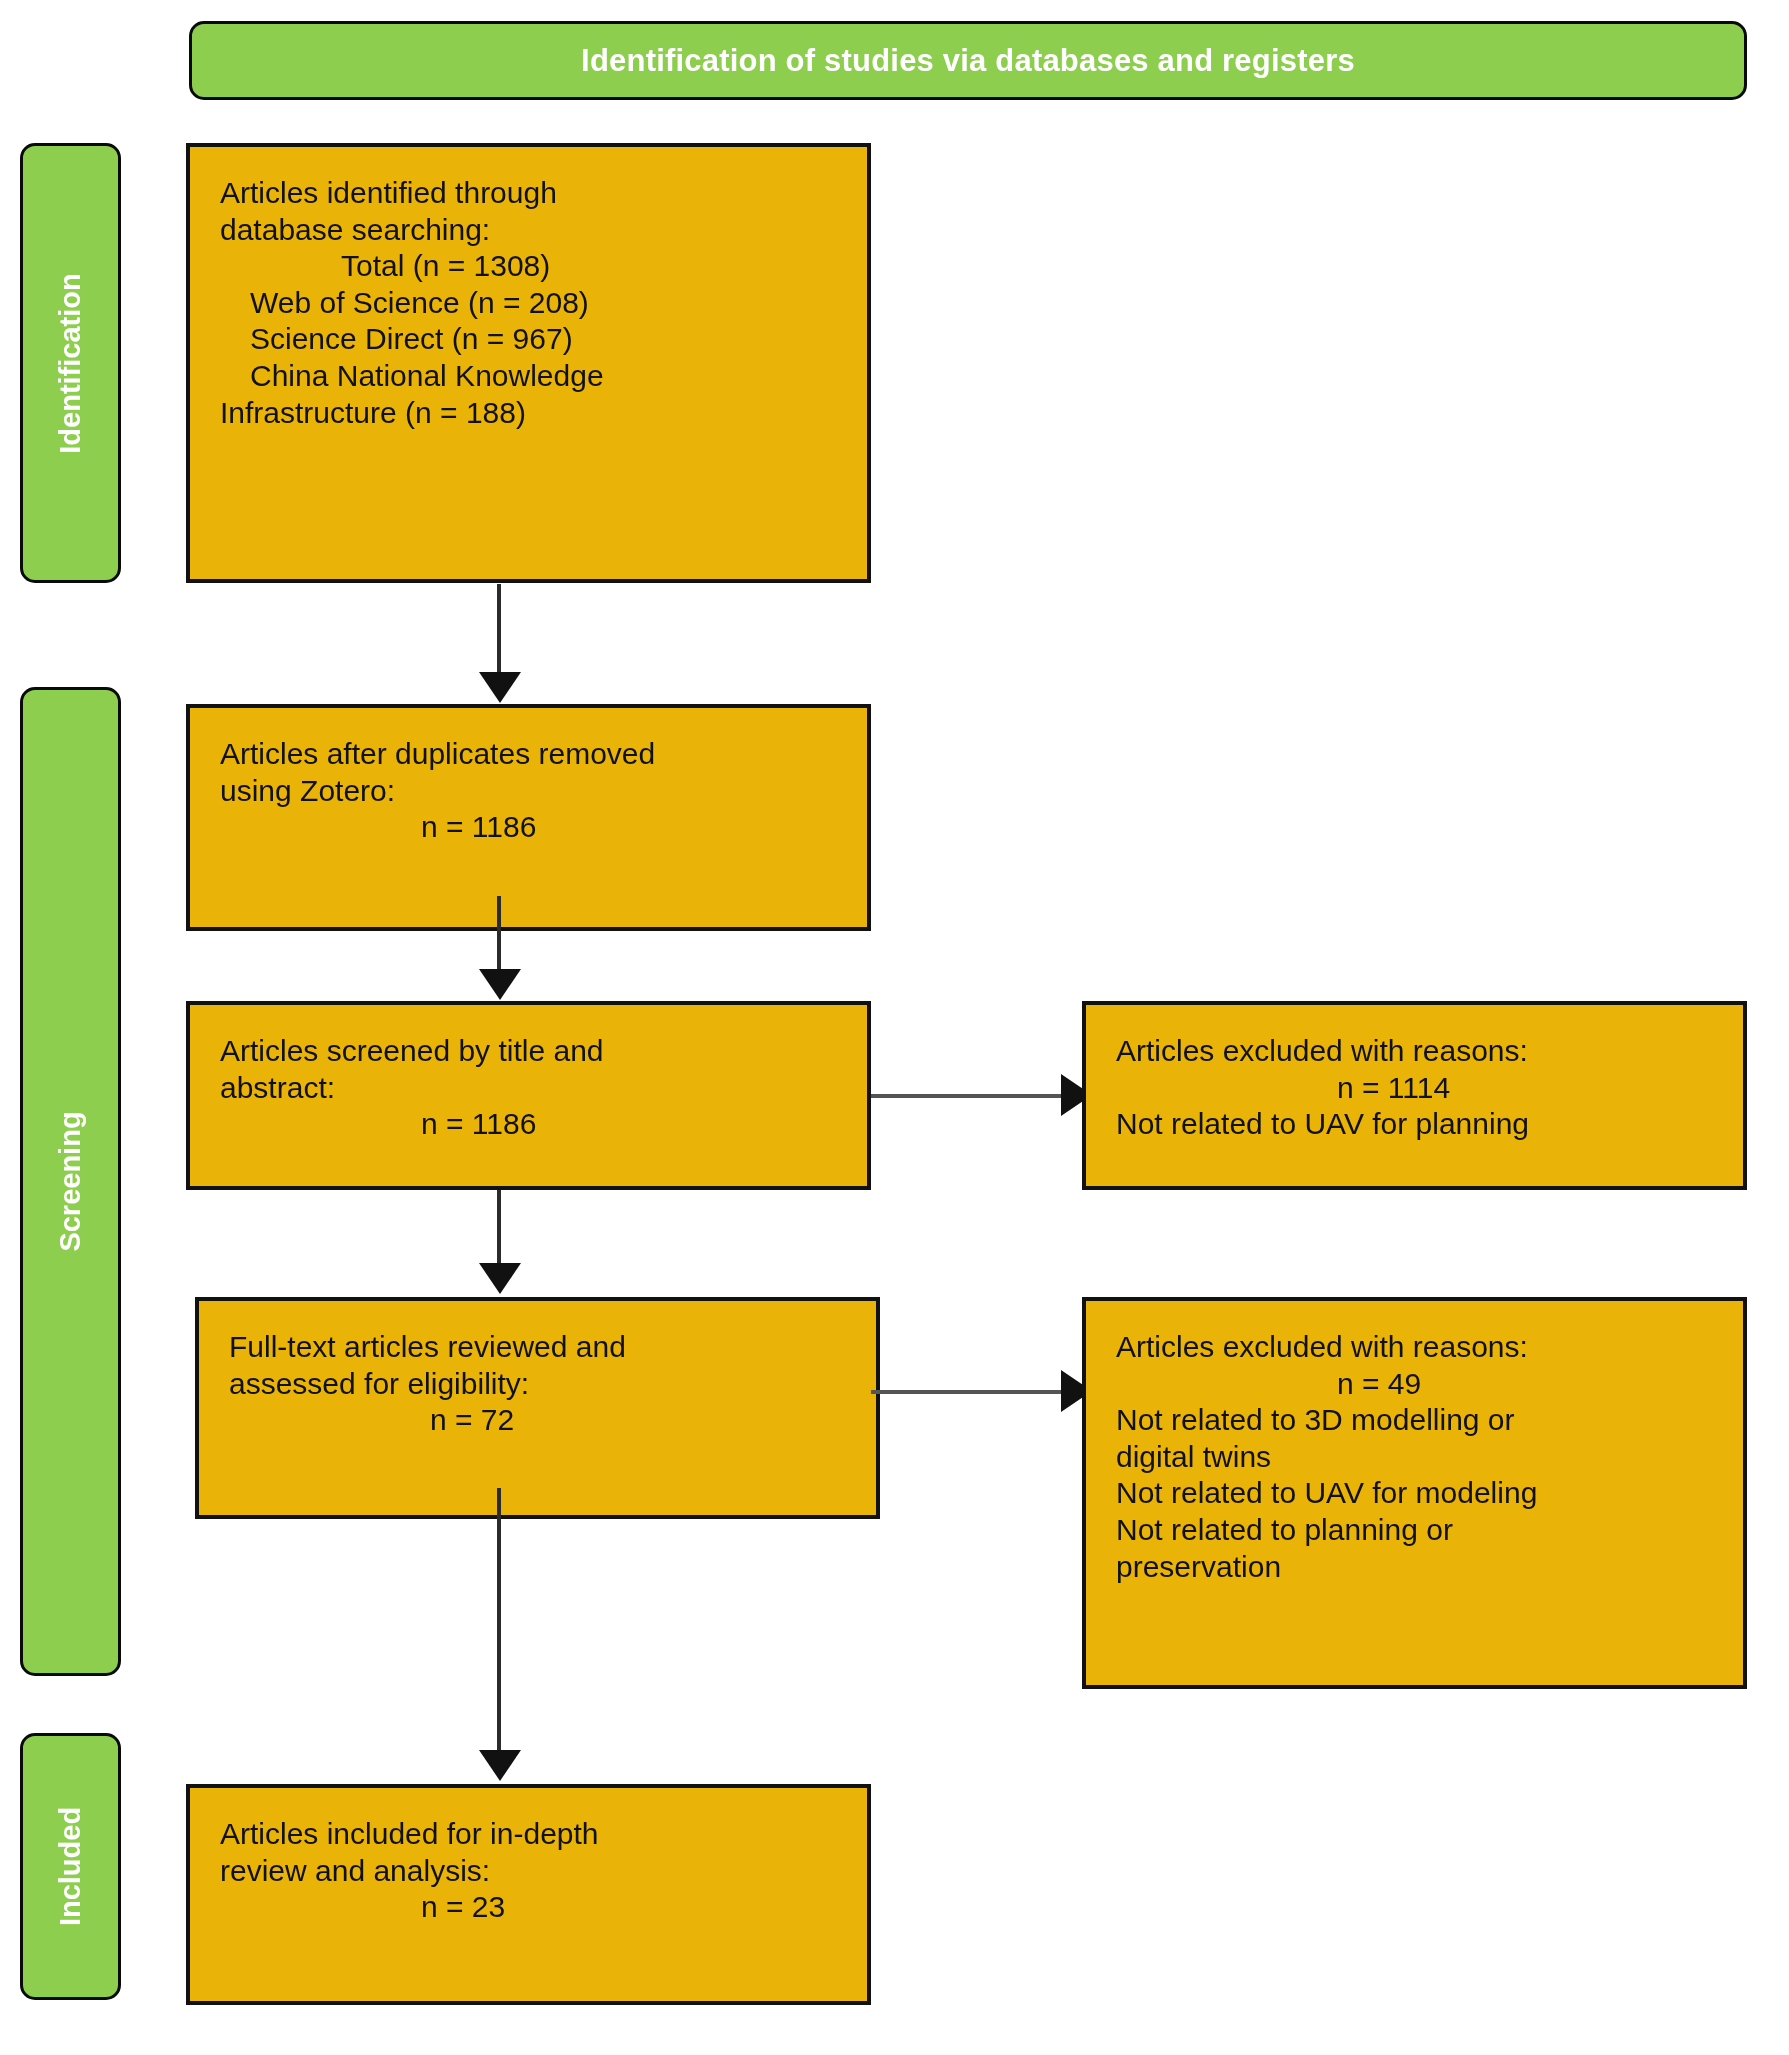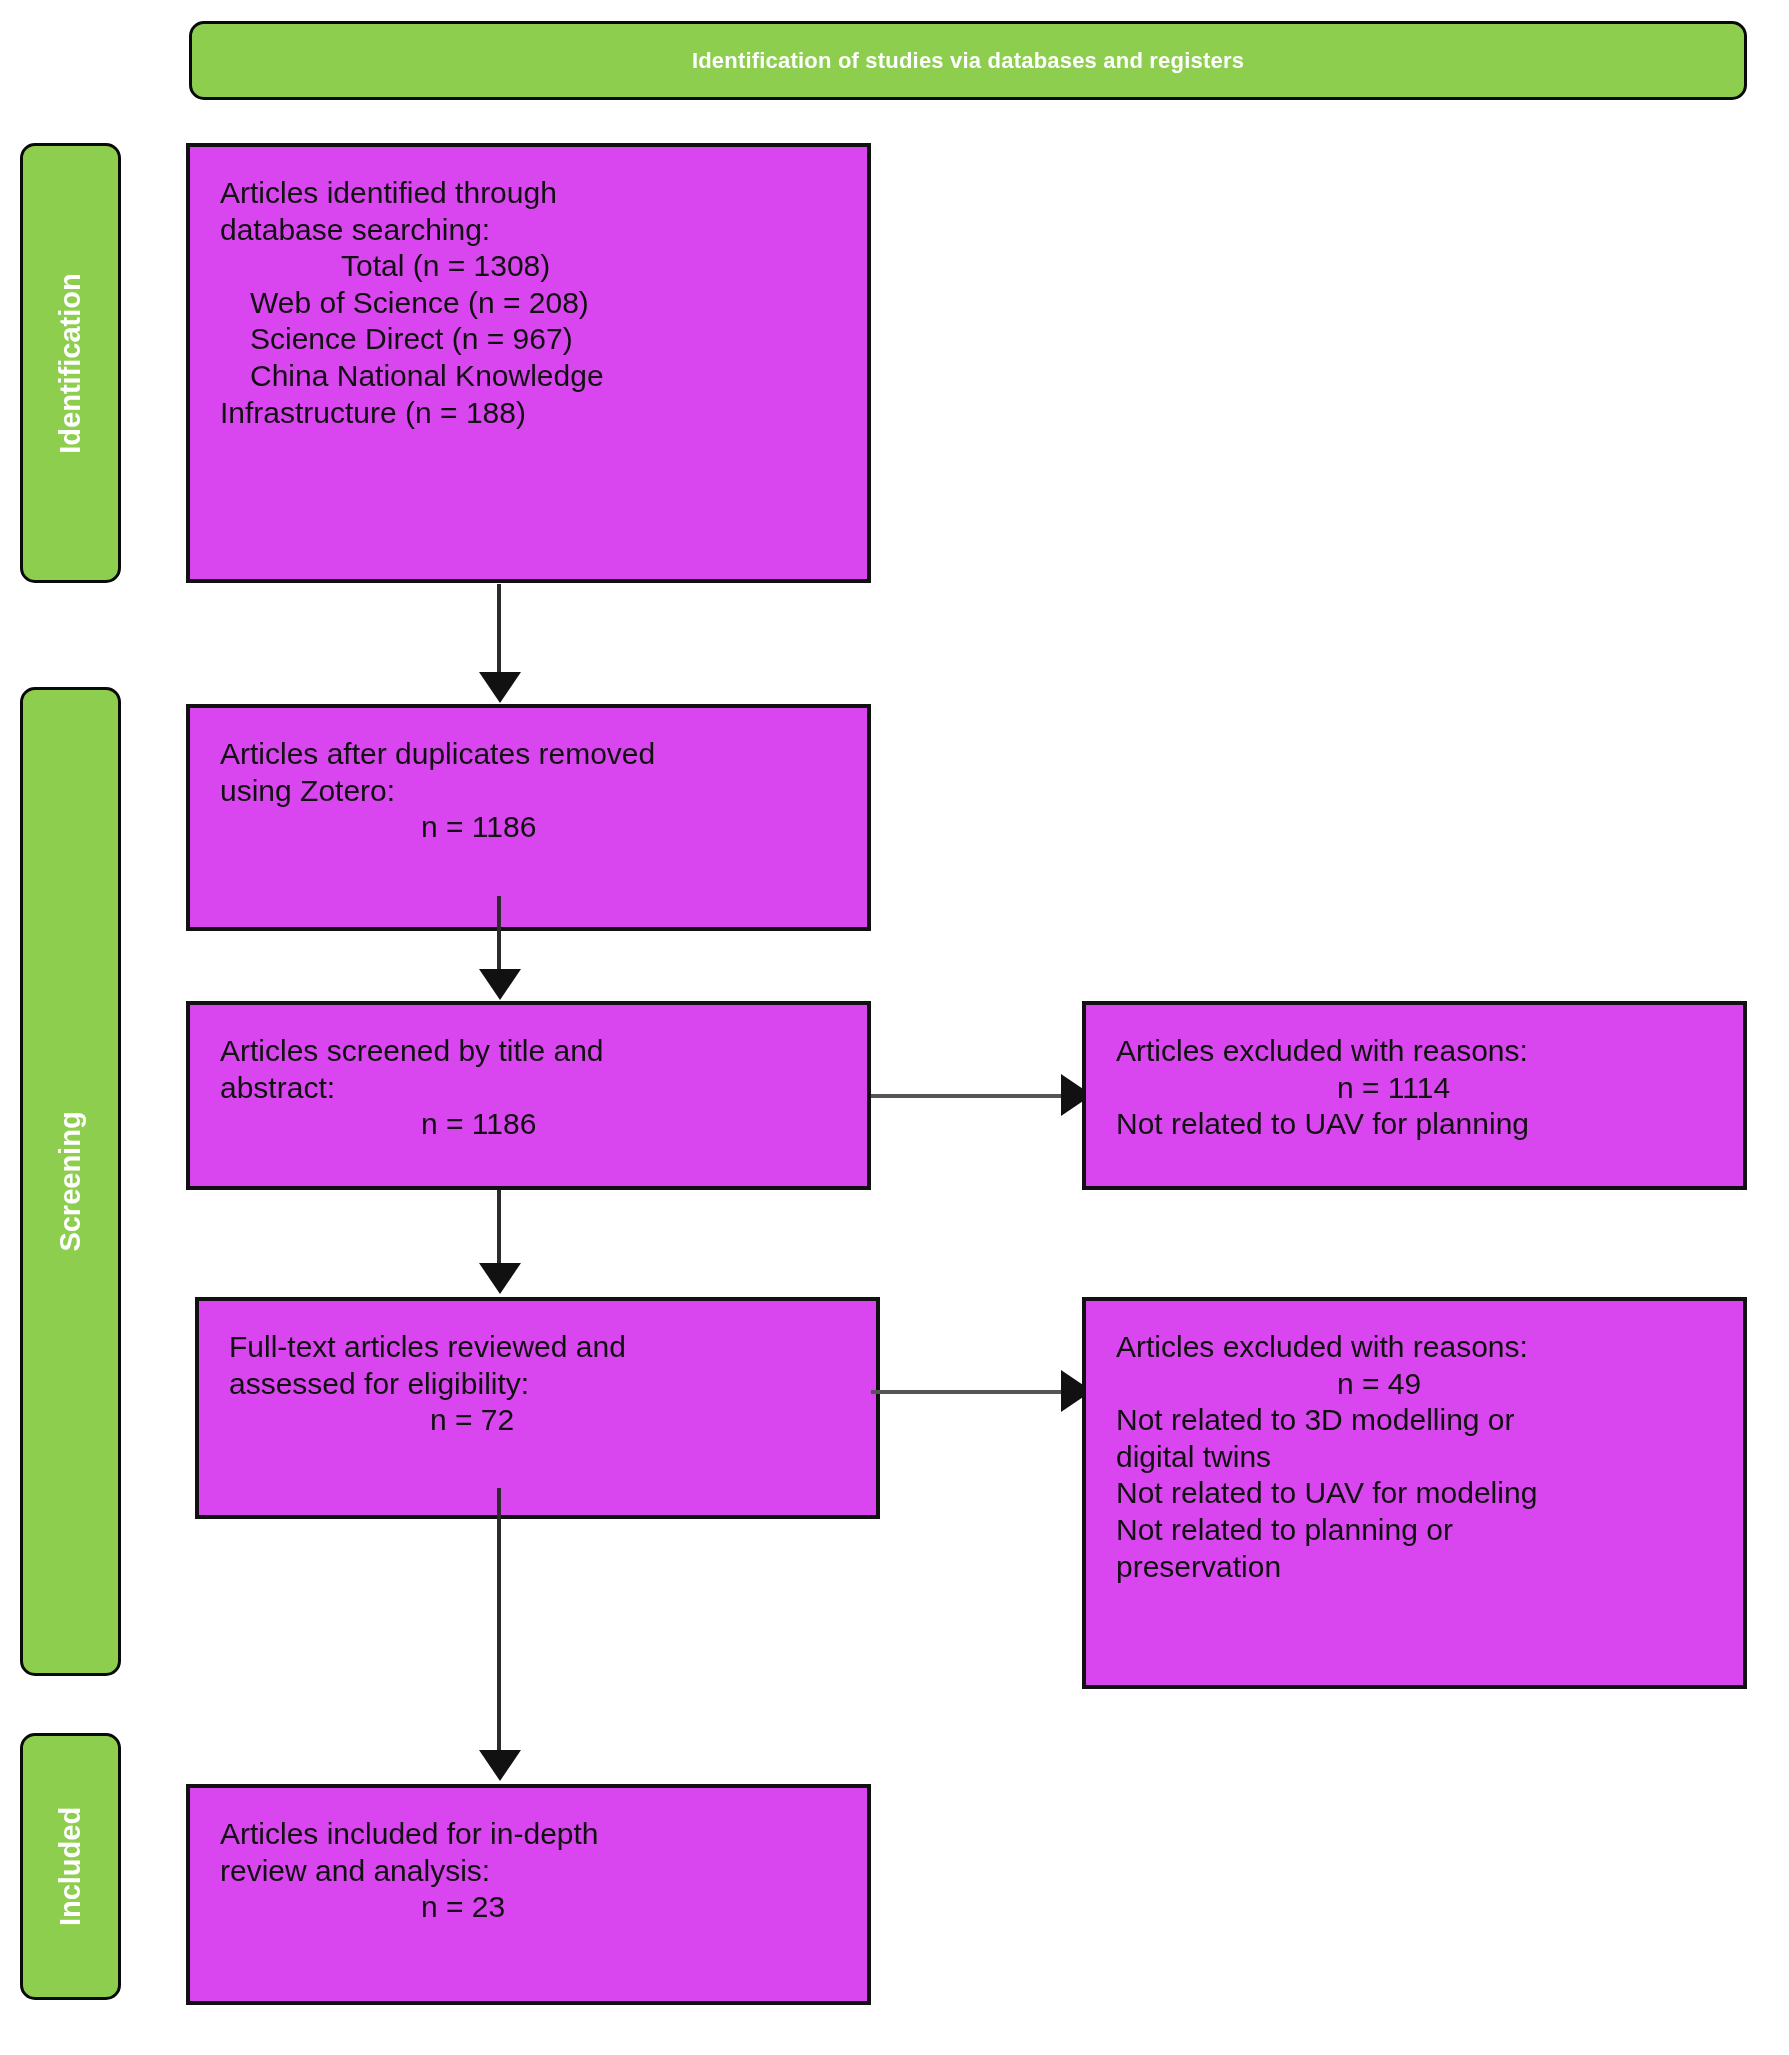--- a/index.html
+++ b/index.html
@@ -30,21 +30,21 @@
     justify-content: center;
   }
   .header-bar {
     left: 189px;
     top: 21px;
     width: 1558px;
     height: 79px;
   }
   .header-label {
     color: #ffffff;
-    font-size: 22px;
+    font-size: 31px;
     font-weight: bold;
     letter-spacing: 0.2px;
     white-space: nowrap;
   }
 
   .stage-bar {
     left: 20px;
     width: 101px;
   }
   .stage-identification { top: 143px;  height: 440px; }
@@ -56,21 +56,21 @@
     font-size: 29px;
     font-weight: bold;
     white-space: nowrap;
     transform: rotate(-90deg);
     transform-origin: center center;
   }
 
   
   .box {
     position: absolute;
-    background: #d946ef;
+    background: #eab308;
     border: 4.5px solid #111111;
     box-sizing: border-box;
     padding: 28px 30px 20px 30px;
   }
   .box .line {
     font-size: 30px;
     line-height: 1.22;
     color: #111111;
     white-space: nowrap;
   }

